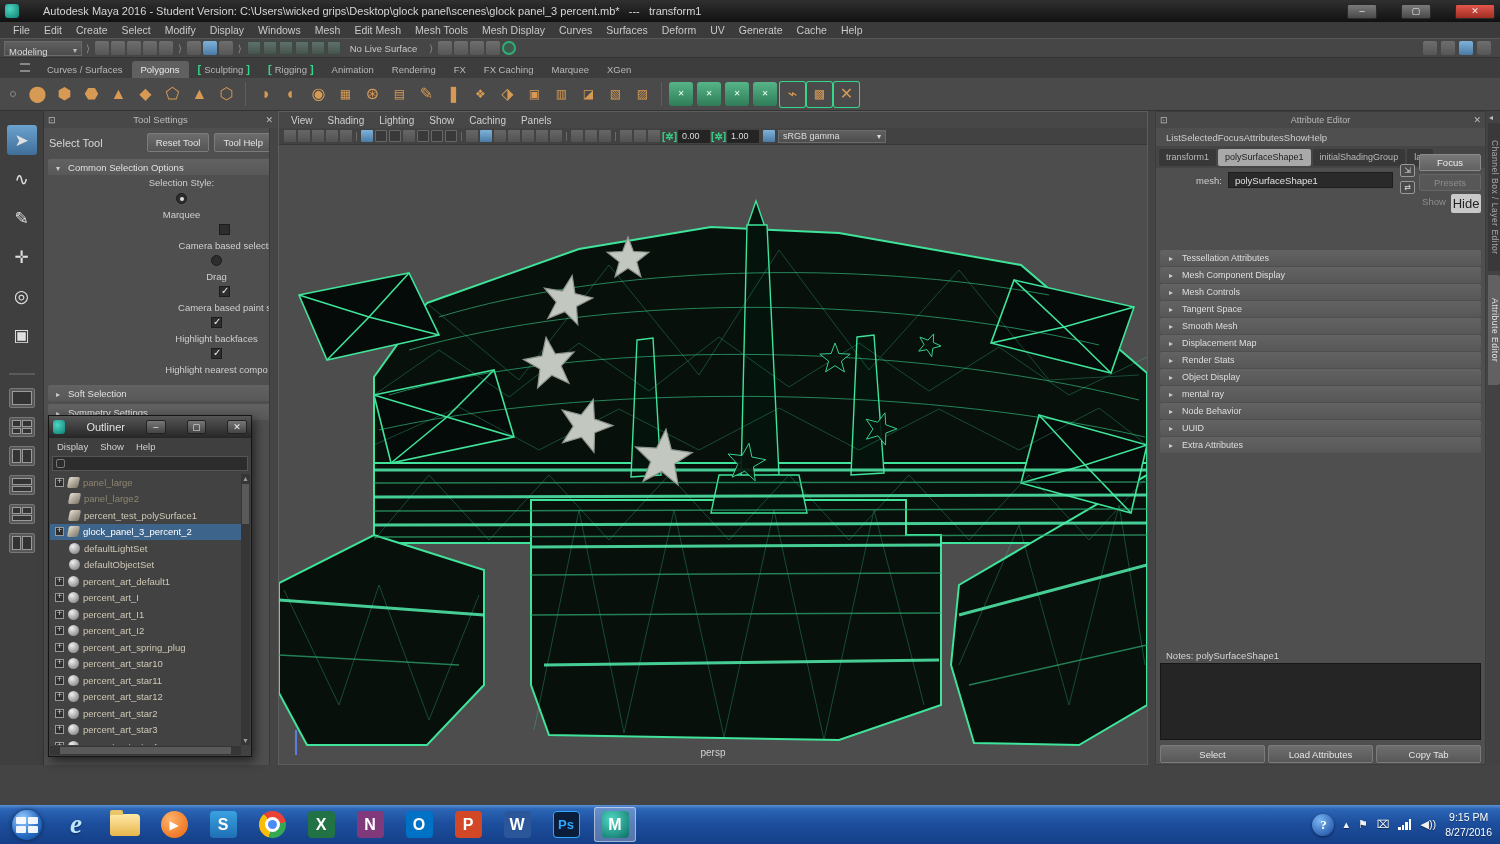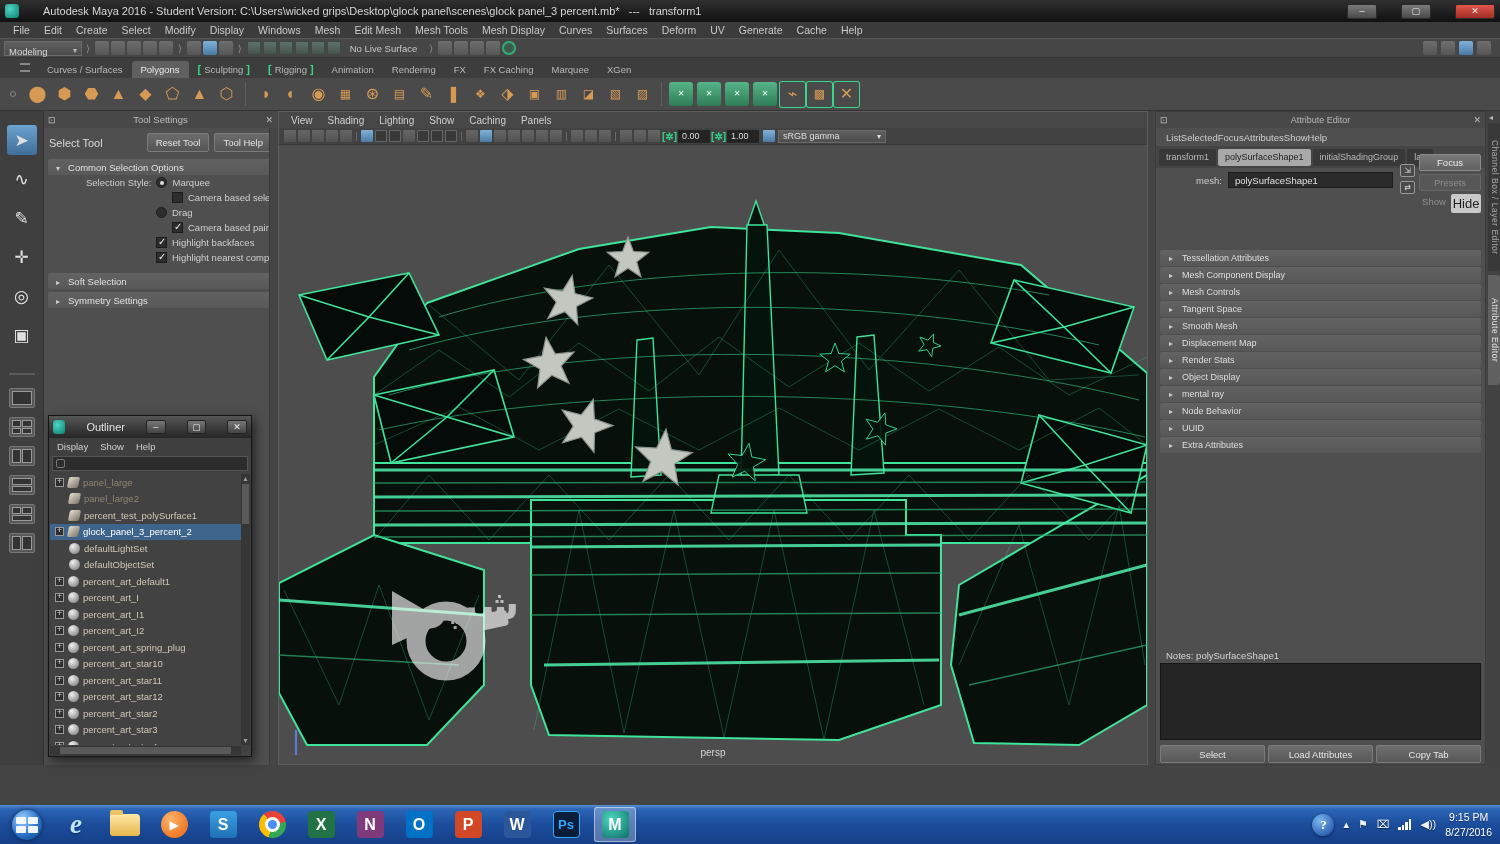--- a/index.html
+++ b/index.html
@@ -74,21 +74,21 @@
   .ts-winic{ color:#bbb; font-size:9px; padding:0 4px; }
   .ts-toolrow{ display:flex; align-items:center; padding:5px 5px 4px; gap:5px; }
   .ts-toolname{ flex:1; font-size:11px; color:#d8d8d8; }
   .btn{ background:linear-gradient(#6c6c6c,#555); border:1px solid #7b7b7b; border-radius:2px;
     padding:3px 8px; font-size:9.5px; color:#e2e2e2; white-space:nowrap; }
   .ts-sec{ height:16px; margin:3px 4px 0; background:linear-gradient(#626262,#585858); border-radius:2px;
     display:flex; align-items:center; padding-left:8px; gap:8px; font-size:9.5px; color:#e0e0e0; }
   .arr-open::before{ content:"▾"; font-size:8px; color:#ccc; }
   .arr-closed::before{ content:"▸"; font-size:8px; color:#ccc; }
   .ts-row{ display:flex; align-items:center; gap:5px; font-size:9.5px; color:#cfcfcf;
-    padding:2px 0; white-space:nowrap; overflow:hidden; }
+    padding:2px 0; white-space:nowrap; overflow:hidden;flex-direction:column; }
   .radio{ width:11px; height:11px; border-radius:50%; background:#2d2d2d; border:1px solid #1d1d1d; position:relative; flex:none;}
   .radio.on::after{ content:""; position:absolute; left:3px; top:3px; width:4px; height:4px; border-radius:50%; background:#ddd; }
   .chk{ width:11px; height:11px; background:#2d2d2d; border:1px solid #1d1d1d; position:relative; flex:none;}
   .chk.on::after{ content:"✓"; position:absolute; left:1px; top:-2px; color:#eee; font-size:10px; }
   .ts-scroll{ position:absolute; right:0; top:17px; bottom:0; width:8px; background:#454545; border-left:1px solid #3a3a3a;}
 
   
   .viewport{ position:absolute; left:278px; top:111px; width:870px; height:654px; background:#4d4d4d; border:1px solid #5d5d5d; }
   .vp-menus{ height:16px; background:#474747; display:flex; align-items:center; gap:15px; padding-left:12px; }
   .vp-menu{ font-size:10px; color:#cfcfcf; }
@@ -580,28 +580,20 @@
           <polygon points="349.0,92.0 354.4,106.5 369.9,107.2 357.8,116.9 361.9,131.8 349.0,123.2 336.1,131.8 340.2,116.9 328.1,107.2 343.6,106.5"></polygon>
           <polygon points="293.2,130.5 296.0,148.6 313.8,153.0 297.5,161.4 298.8,179.7 285.8,166.7 268.8,173.6 277.2,157.2 265.4,143.2 283.5,146.1"></polygon>
           <polygon points="267.0,192.3 276.2,208.9 295.1,206.9 282.2,220.9 290.0,238.2 272.7,230.2 258.6,243.0 260.9,224.1 244.4,214.6 263.0,210.9"></polygon>
           <polygon points="314.3,254.3 315.4,274.0 334.0,280.6 315.6,287.8 315.0,307.5 302.5,292.2 283.6,297.8 294.2,281.2 283.1,264.9 302.2,269.9"></polygon>
           <polygon points="387.0,284.1 392.4,304.6 413.3,307.6 395.5,319.1 399.1,339.9 382.7,326.5 364.0,336.4 371.7,316.7 356.5,301.9 377.6,303.1"></polygon>
         </g>
 
         <line x1="17" y1="585" x2="17" y2="610" stroke="#5c7ce0" stroke-width="2"></line>
       </svg>
 
-      <div class="watermark">
-        <svg width="150" height="100" viewBox="0 0 150 100">
-          <polygon points="18,8 70,38 18,62" fill="#ffffff"></polygon>
-          <circle cx="72" cy="58" r="30" fill="none" stroke="#ffffff" stroke-width="19"></circle>
-          <rect x="96" y="30" width="38" height="16" rx="4" fill="#ffffff" transform="rotate(-12 115 38)"></rect>
-        </svg>
-        <div class="wm-text">شیپور</div>
-      </div>
 
       <span class="persp-label">persp</span>
     </div>
   </div>
 
   <div class="ae">
     <div class="ae-title">
       <span class="ts-winic">⊡</span>
       <span class="t">Attribute Editor</span>
       <span class="ts-winic">✕</span>

